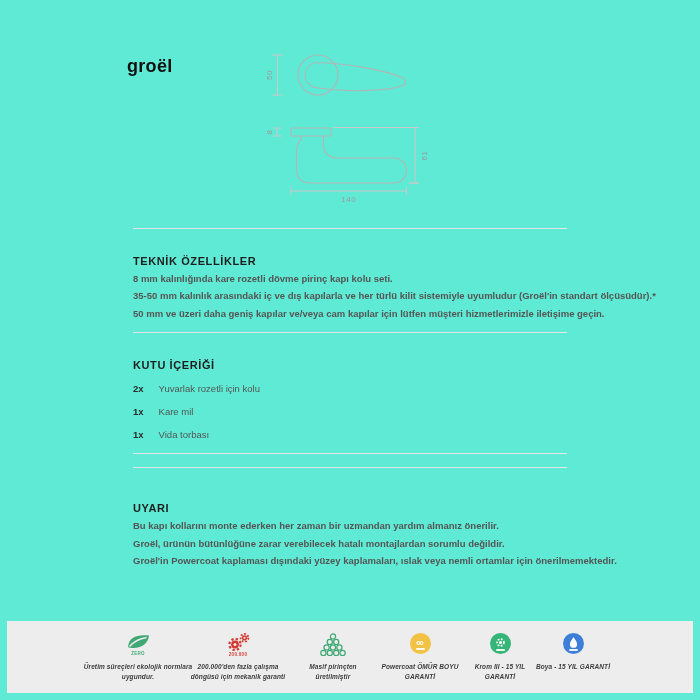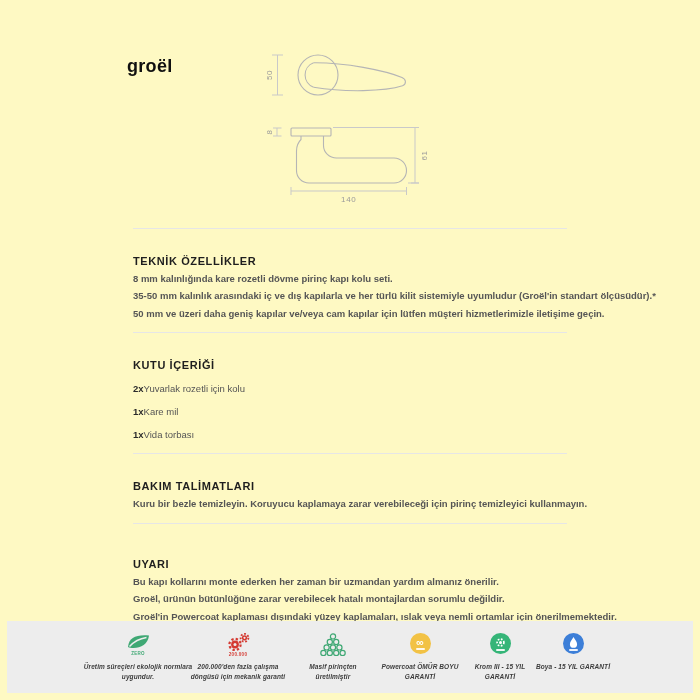--- a/index.html
+++ b/index.html
@@ -1,18 +1,18 @@
 <!DOCTYPE html>
 <html><head>
 <meta charset="utf-8">
 <style>
   * { margin:0; padding:0; box-sizing:border-box; }
   html,body { background:#ffffff; }
   .page {
-    position:relative; width:700px; height:700px; background:#fef9c3;
+    position:relative; width:700px; height:700px; background:#5eead4;
     font-family:"Liberation Sans", sans-serif; overflow:hidden;
   }
   
   .logo {
     position:absolute; left:127px; top:56px;
     font-size:18px; font-weight:600; letter-spacing:.3px; color:#101010;
   }
   
   .drawing { position:absolute; left:255px; top:40px; }
   .drawing text {
@@ -24,21 +24,21 @@
   .rule { border:0; border-top:1px solid #e6e6e6; width:434px; }
   .sec h2 {
     margin-top:26px; font-size:11px; font-weight:700;
     letter-spacing:.6px; color:#1e1e1e;
   }
   .sec p {
     margin-top:7px; font-size:9.5px; color:#555555;
     letter-spacing:0; white-space:nowrap; line-height:1.1;font-weight:bold;
   }
   .sec .item { margin-top:12px; font-size:9.5px; white-space:nowrap; }
-  .sec .item .qty { font-weight:700; color:#2a2a2a; margin-right:0; }
+  .sec .item .qty { font-weight:700; color:#2a2a2a; margin-right:15px; }
   .sec .item .lbl { color:#555555; }
   .sec.after-gap h2 { margin-top:34px; }
   .rule.mt { margin-top:13px; }
   
   .band {
     position:absolute; left:7px; right:7px; top:621px; height:72px;
     background:#ededed;
   }
   .badge { position:absolute; top:12px; display:flex; flex-direction:column; align-items:center; }
   .badge .iconwrap {
@@ -115,24 +115,20 @@
       <div class="item">
         <span class="qty">1x</span><span class="lbl">Kare mil</span>
       </div>
       <div class="item">
         <span class="qty">1x</span><span class="lbl">Vida torbası</span>
       </div>
     </section>
 
     <hr class="rule mt">
 
-    <section class="sec">
-      <h2>BAKIM TALİMATLARI</h2>
-      <p>Kuru bir bezle temizleyin. Koruyucu kaplamaya zarar verebileceği için pirinç temizleyici kullanmayın.</p>
-    </section>
 
     <hr class="rule mt">
 
     <section class="sec after-gap">
       <h2>UYARI</h2>
       <p>Bu kapı kollarını monte ederken her zaman bir uzmandan yardım almanız önerilir.</p>
       <p>Groël, ürünün bütünlüğüne zarar verebilecek hatalı montajlardan sorumlu değildir.</p>
       <p>Groël'in Powercoat kaplaması dışındaki yüzey kaplamaları, ıslak veya nemli ortamlar için önerilmemektedir.</p>
     </section>
   </div>

